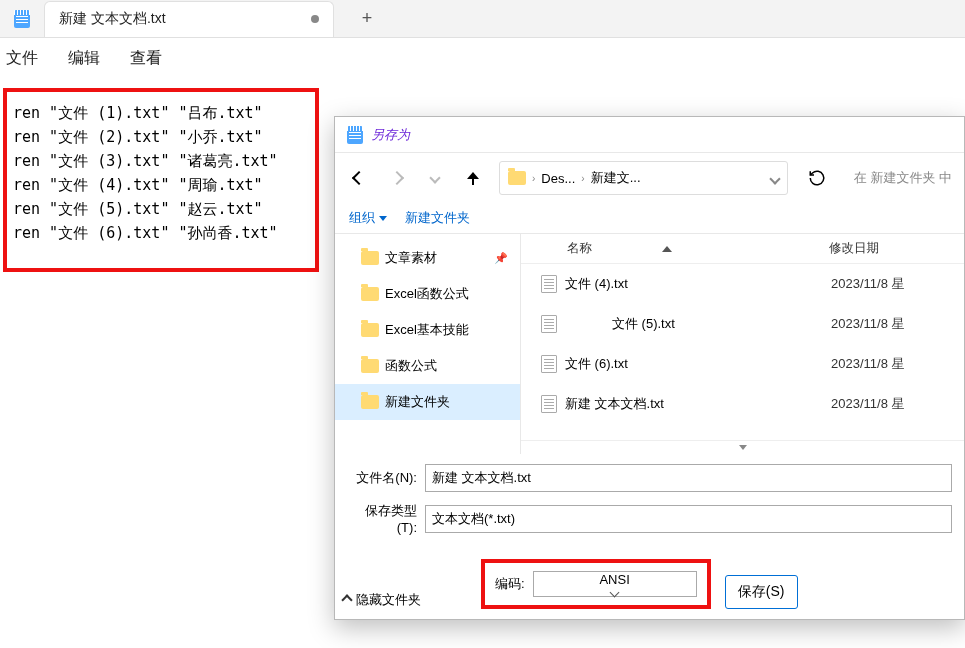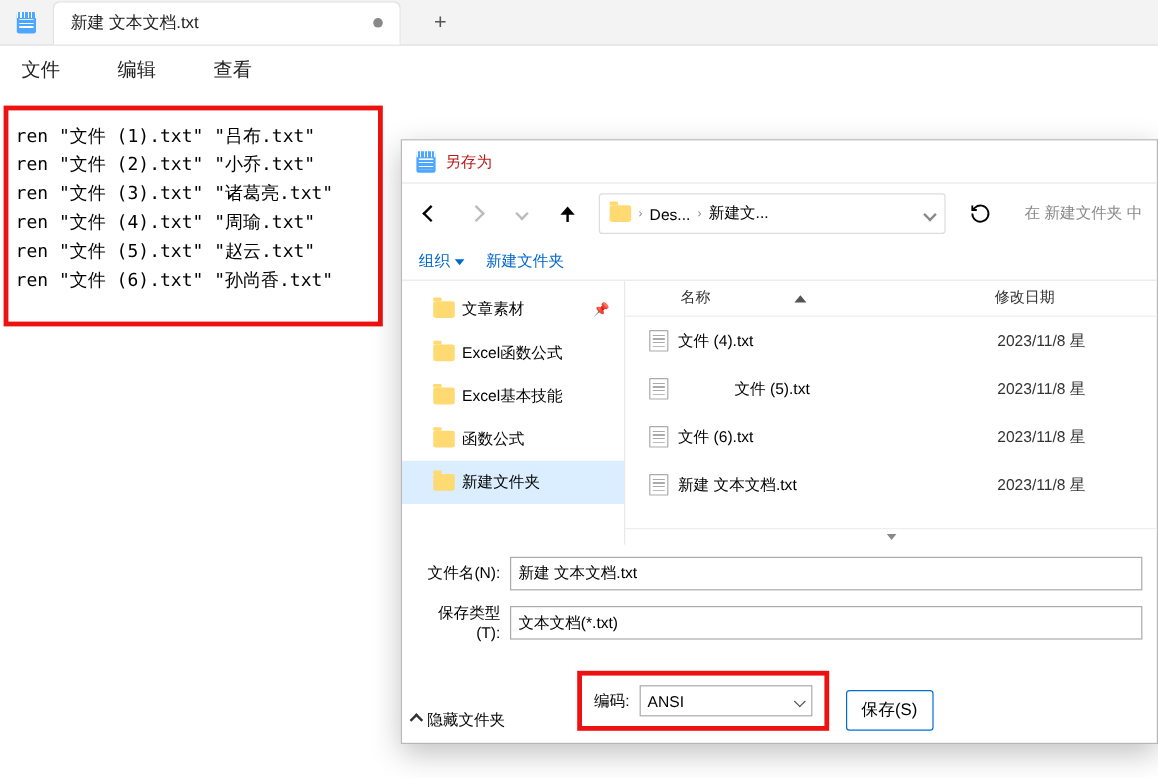--- a/index.html
+++ b/index.html
@@ -10,30 +10,30 @@
 .tab-icon-cell { width: 44px; display: flex; align-items: center; justify-content: center; }
 .notepad-icon { width: 16px; height: 18px; background: #4da6ff; border-radius: 2px; position: relative; }
 .notepad-icon::before { content: ""; position: absolute; top: 0; left: 0; right: 0; height: 5px; background: repeating-linear-gradient(to right, #fff 0 1px, transparent 1px 3px); }
 .notepad-icon::after { content: ""; position: absolute; top: 6px; left: 2px; right: 2px; height: 9px; background: repeating-linear-gradient(to bottom, #fff 0 1px, transparent 1px 3px); }
 .tab { display: flex; align-items: center; background: #fff; height: 36px; padding: 0 14px; border-radius: 6px 6px 0 0; gap: 90px; min-width: 290px; justify-content: space-between; border: 1px solid #e0e0e0; border-bottom: none; }
 .tab-title { font-size: 14px; color: #222; }
 .tab-dot { width: 8px; height: 8px; border-radius: 50%; background: #888; }
 .tab-plus { width: 30px; height: 30px; display: flex; align-items: center; justify-content: center; margin-left: 18px; cursor: pointer; font-size: 18px; color: #555; }
 
 
-.menubar { display: flex; gap: 36px; padding: 8px 12px 10px 12px; font-size: 16px; color: #222; }
+.menubar { display: flex; gap: 18px; padding: 8px 12px 10px 0; font-size: 16px; color: #222; }
 .menubar span { padding: 2px 6px; cursor: pointer; }
 
 
 .editor { position: absolute; left: 3px; top: 88px; width: 316px; height: 184px; border: 4px solid #e11; padding: 9px 6px; font-family: "NSimSun", "SimSun", monospace; font-size: 15px; line-height: 24px; white-space: pre; color: #000; }
 
 
 .dialog { position: absolute; left: 334px; top: 116px; width: 631px; height: 504px; background: #fff; border: 1px solid #b8b8b8; box-shadow: 0 8px 24px rgba(0,0,0,0.25); display: flex; flex-direction: column; }
 .dlg-title { display: flex; align-items: center; gap: 8px; height: 36px; padding: 0 12px; border-bottom: 1px solid #e8e8e8; }
-.dlg-title span { font-size: 13px; color: #b91c1c; }
+.dlg-title span { font-size: 13px; color: #6d28d9; font-style: italic; }
 
 .dlg-nav { display: flex; align-items: center; gap: 14px; height: 50px; padding: 0 12px; }
 .nav-btn { width: 24px; height: 24px; display: flex; align-items: center; justify-content: center; cursor: pointer; color: #000; font-size: 18px; }
 .nav-btn.disabled { color: #bbb; }
 .nav-chevron { display: inline-block; border-style: solid; border-width: 0 2px 2px 0; padding: 4px; }
 .nav-left { transform: rotate(135deg); }
 .nav-right { transform: rotate(-45deg); }
 .nav-down { transform: rotate(45deg); }
 .nav-up { width: 16px; height: 16px; position: relative; }
 .nav-up::before { content: ""; position: absolute; left: 50%; top: 2px; width: 0; height: 0; border-left: 6px solid transparent; border-right: 6px solid transparent; border-bottom: 7px solid #000; transform: translateX(-50%); }
@@ -74,21 +74,21 @@
 .dlg-fields { padding: 10px 12px 4px 12px; }
 .field-row { display: flex; align-items: center; gap: 8px; margin-bottom: 10px; }
 .field-label { width: 70px; text-align: right; font-size: 13px; }
 .field-input { flex: 1; height: 28px; border: 1px solid #aaa; padding: 0 6px; font-size: 13px; }
 
 .dlg-footer { display: flex; align-items: flex-end; padding: 10px 0 10px 8px; }
 .hide-folders { display: flex; align-items: center; gap: 5px; font-size: 13px; cursor: pointer; }
 .chev-up { display: inline-block; border-style: solid; border-color: #333; border-width: 0 2px 2px 0; padding: 3px; transform: rotate(-135deg); }
 .enc-group { display: flex; align-items: center; gap: 8px; border: 4px solid #e11; padding: 8px 10px; margin-left: 60px; }
 .enc-label { font-size: 13px; }
-.enc-select { width: 144px; height: 26px; border: 1px solid #aaa; padding: 0 6px; font-size: 13px; background: #fff; display: flex; align-items: center; justify-content: space-between; cursor: pointer; }
+.enc-select { width: 164px; height: 26px; border: 1px solid #aaa; padding: 0 6px; font-size: 13px; background: #fff; display: flex; align-items: center; justify-content: space-between; cursor: pointer; flex-direction: column; }
 .enc-chev { border-style: solid; border-color: #555; border-width: 0 1px 1px 0; padding: 3px; transform: rotate(45deg); }
 .save-btn { width: 73px; height: 34px; border: 1px solid #006fd6; border-radius: 3px; background: #fff; font-size: 14px; display: flex; align-items: center; justify-content: center; cursor: pointer; margin-left: 14px; }
 </style>
 </head>
 <body>
 
 <div class="tabbar">
   <div class="tab-icon-cell">
       <div class="notepad-icon"></div>
     </div>

